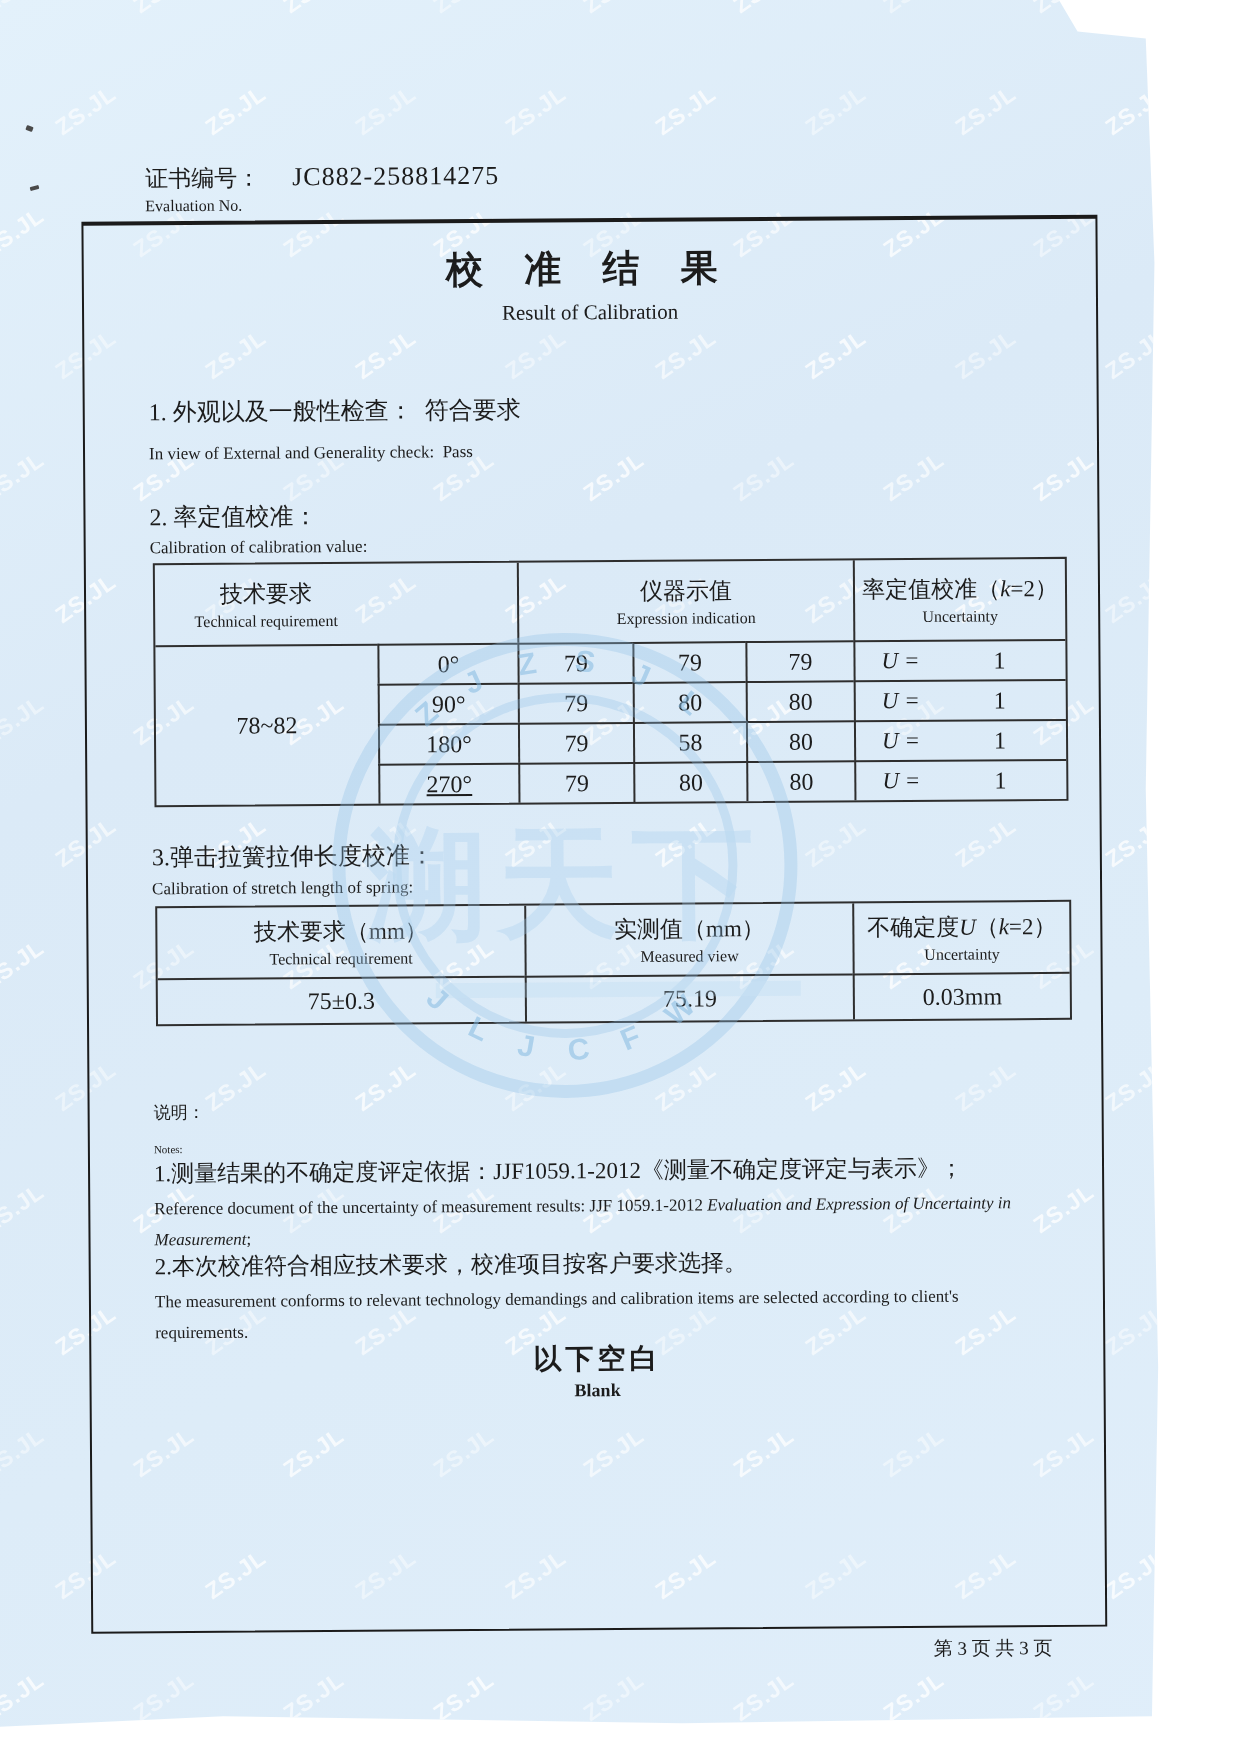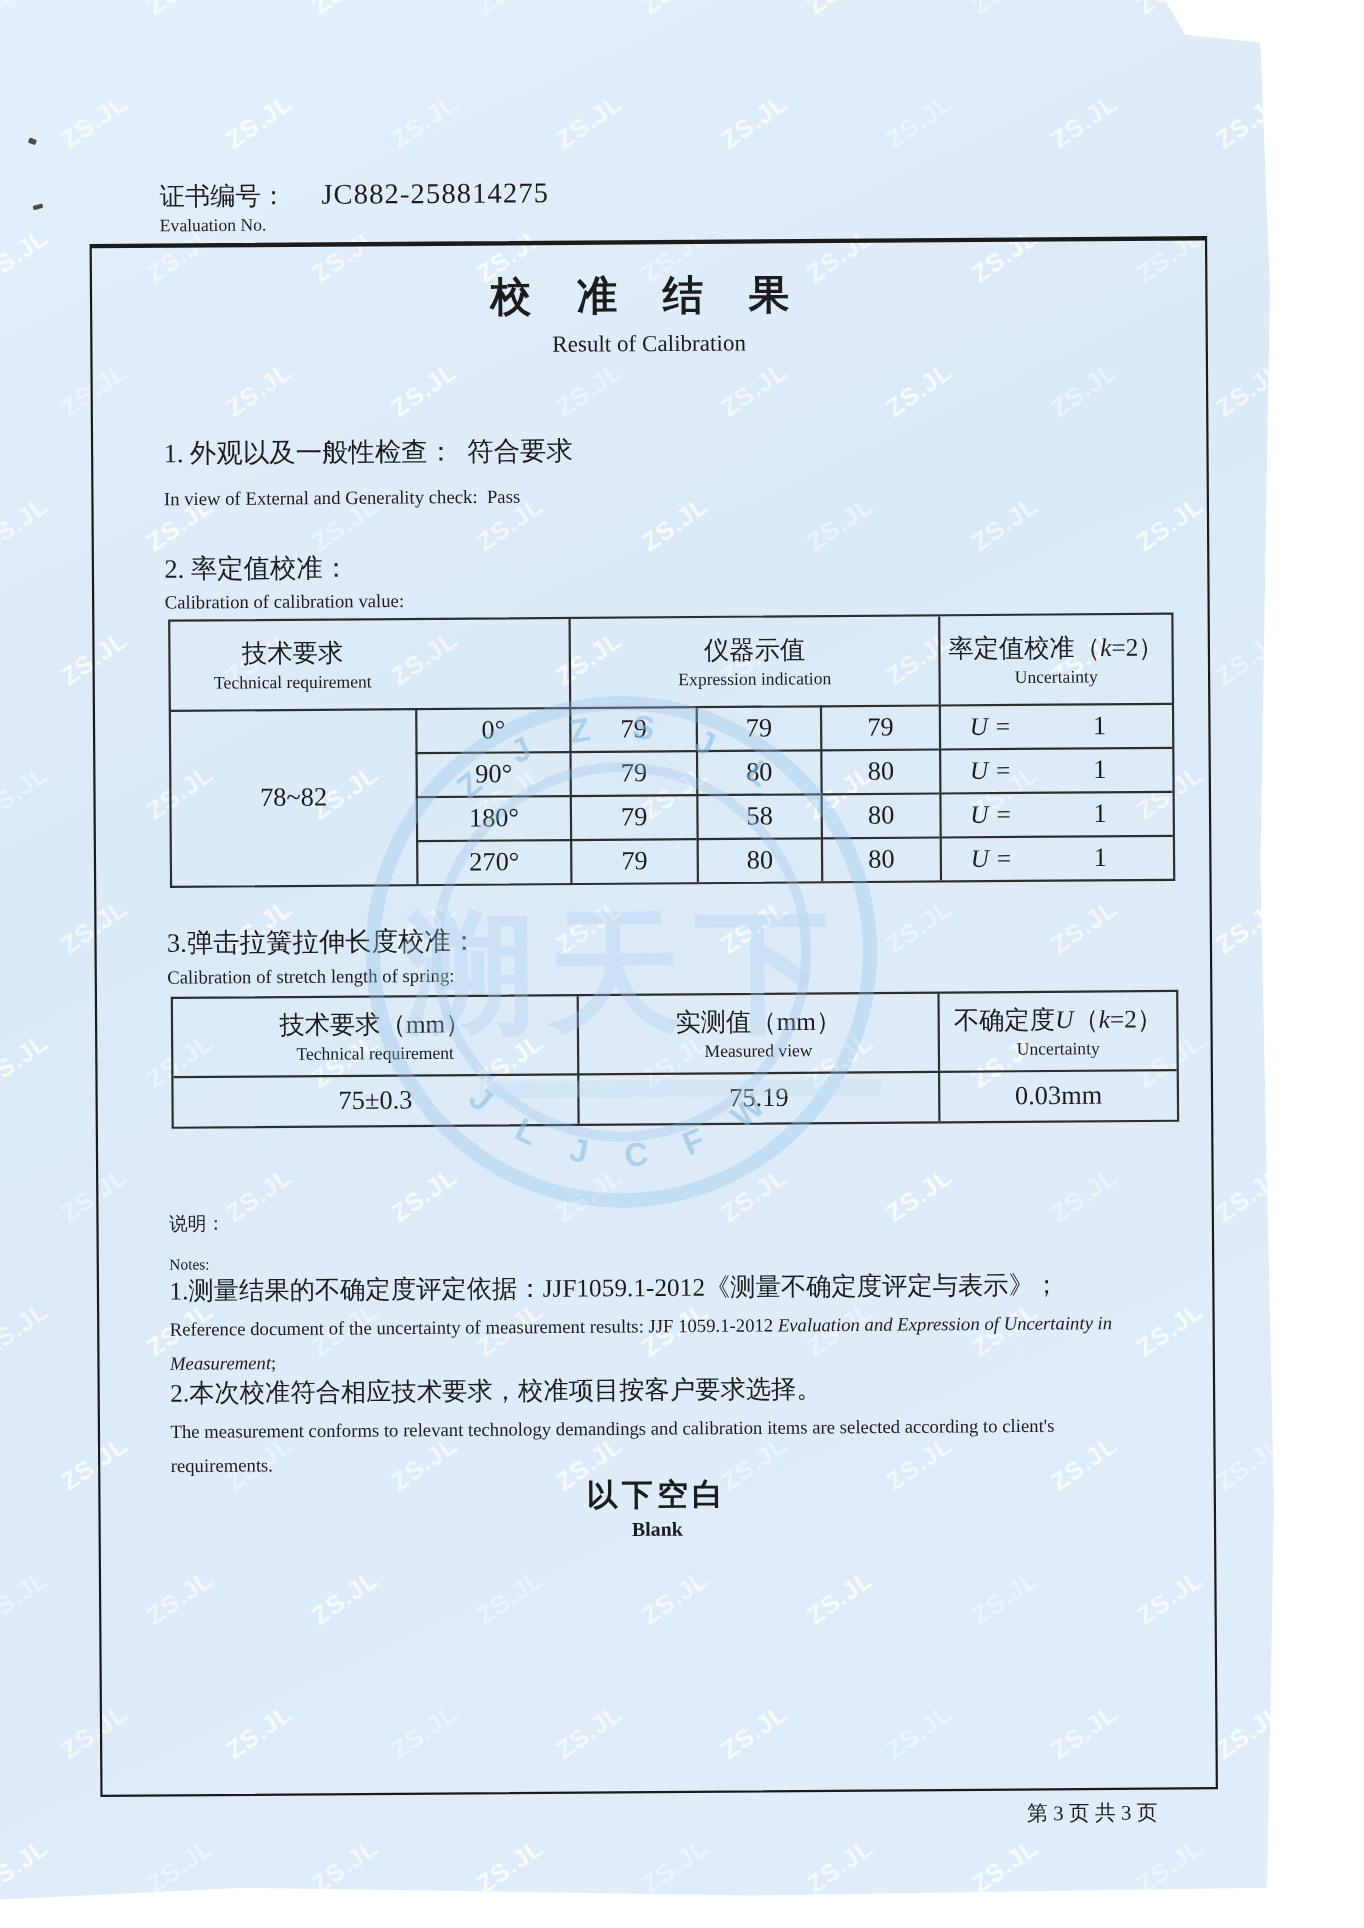--- a/index.html
+++ b/index.html
@@ -50,21 +50,21 @@
   .bt { border-top:2px solid #2e2e2e; }
   .hzh { font-size:23px; }
   .hen { font-size:16px; margin-top:3px; }
   .val { font-size:24px; }
   .ucell { flex-direction:row; justify-content:flex-start; }
   .ulabel { font-style:italic; font-size:23px; margin-left:26px; }
   .uval { font-size:24px; margin-left:auto; margin-right:60px; }
   .it { font-style:italic; }
 
   .notes-label-zh { position:absolute; left:152px; top:1098px; font-size:17px; }
-  .notes-label-en { position:absolute; left:152px; top:1140px; font-size:14px; }
+  .notes-label-en { position:absolute; left:152px; top:1140px; font-size:11px; }
   .note-zh { position:absolute; left:152px; font-size:23px; }
   .note-en { position:absolute; left:152px; font-size:17px; line-height:1.85; max-width:880px; }
   .blank-zh { position:absolute; left:86px; top:1340px; width:1016px; text-align:center;
               font-size:28px; font-weight:bold; letter-spacing:4px; }
   .blank-en { position:absolute; left:86px; top:1380px; width:1016px; text-align:center;
               font-size:18px; font-weight:bold; }
   .footer { position:absolute; left:86px; top:1638px; width:1016px; text-align:right;
             padding-right:55px; font-size:19px; }
 
   .speck { position:absolute; background:#4a4a4a; border-radius:1px; z-index:3; }
@@ -273,21 +273,21 @@
 
       <div class="cell bl bt val" style="grid-column:2;grid-row:4;">180°</div>
       <div class="cell bl bt val" style="grid-column:3;grid-row:4;">79</div>
       <div class="cell bl bt val" style="grid-column:4;grid-row:4;">58</div>
       <div class="cell bl bt val" style="grid-column:5;grid-row:4;">80</div>
       <div class="cell bl bt ucell" style="grid-column:6;grid-row:4;">
         <span class="ulabel">U =</span>
           <span class="uval">1</span>
       </div>
 
-      <div class="cell bl bt val" style="grid-column:2;grid-row:5;">270°</div>
+      <div class="cell bl bt val" style="grid-column:2;grid-row:5;text-decoration:underline;">270°</div>
       <div class="cell bl bt val" style="grid-column:3;grid-row:5;">79</div>
       <div class="cell bl bt val" style="grid-column:4;grid-row:5;">80</div>
       <div class="cell bl bt val" style="grid-column:5;grid-row:5;">80</div>
       <div class="cell bl bt ucell" style="grid-column:6;grid-row:5;">
         <span class="ulabel">U =</span>
           <span class="uval">1</span>
       </div>
     </div>
 
     <div class="s-zh" style="top:838px;">3.弹击拉簧拉伸长度校准：</div>

